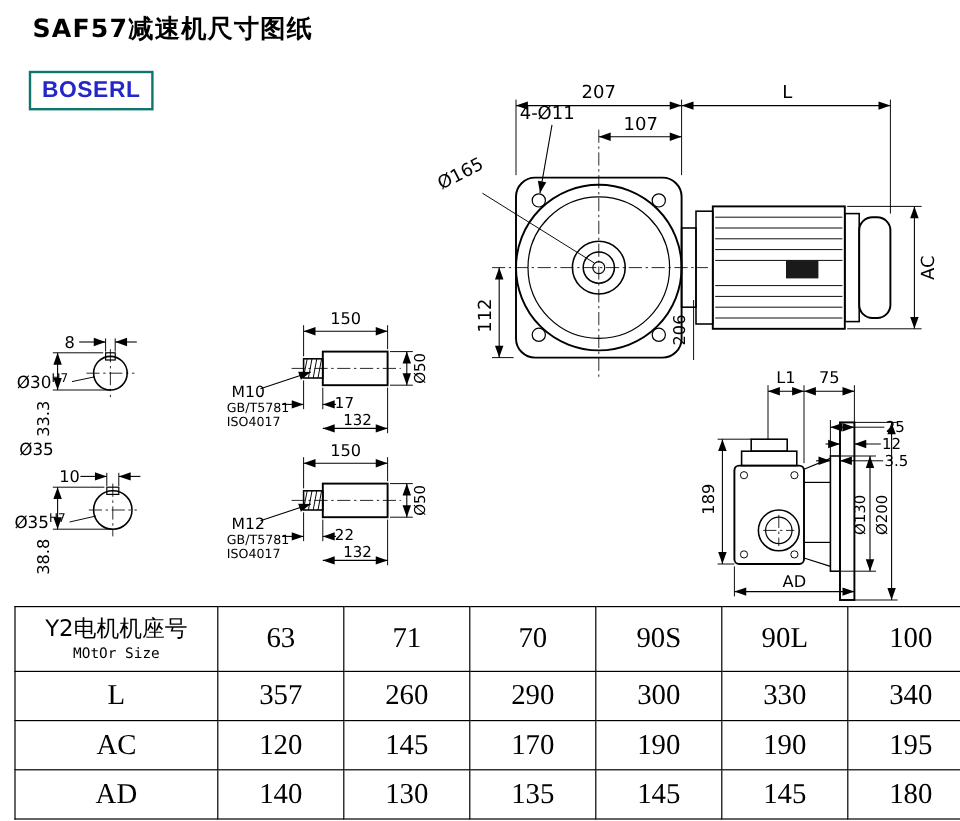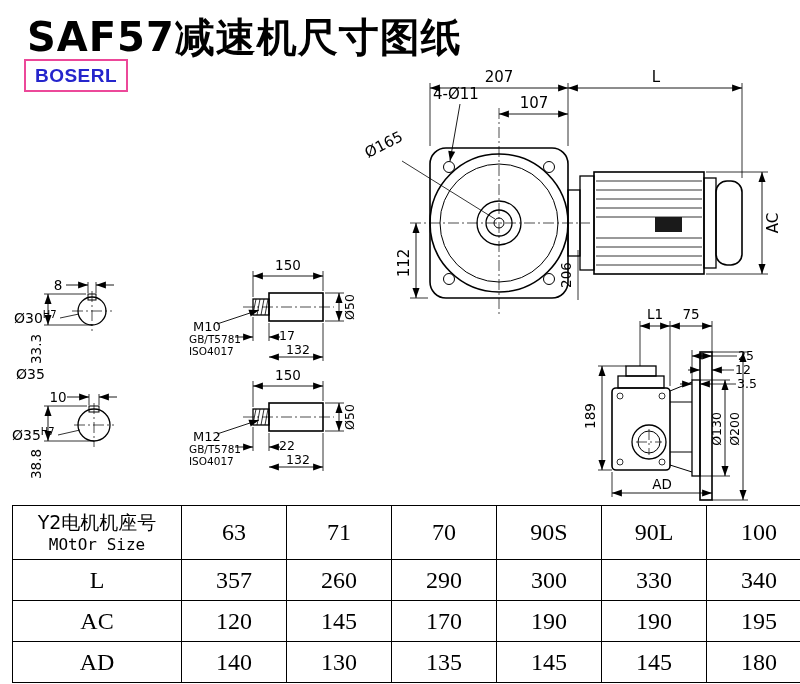--- a/index.html
+++ b/index.html
@@ -1,18 +1,18 @@
 <!DOCTYPE html>
 <html><head>
 <meta charset="utf-8">
 <style>
   html,body{margin:0;padding:0;}
   body{width:800px;height:684px;position:relative;background:#fff;font-family:"Liberation Sans",sans-serif;color:#000;overflow:hidden;}
-  .page-title{position:absolute;left:27px;top:10px;margin:0;font-size:40px;font-weight:bold;letter-spacing:1px;font-family:"DejaVu Sans",sans-serif;}
-  .logo{position:absolute;left:24px;top:59px;width:100px;height:29px;border:2px solid #ec4899;display:flex;align-items:center;justify-content:center;color:#2525cc;font-weight:bold;font-size:19px;letter-spacing:.5px;background:#fff;}
+  .page-title{position:absolute;left:27px;top:10px;margin:0;font-size:21px;font-weight:bold;letter-spacing:1px;font-family:"DejaVu Sans",sans-serif;}
+  .logo{position:absolute;left:24px;top:59px;width:100px;height:29px;border:2px solid #0f766e;display:flex;align-items:center;justify-content:center;color:#2525cc;font-weight:bold;font-size:19px;letter-spacing:.5px;background:#fff;}
   .draw{position:absolute;left:0;top:0;}
   
   .ln{stroke:#000;fill:none;}
   .w16{stroke-width:1.6}.w13{stroke-width:1.3}.w10{stroke-width:1}.w08{stroke-width:.8}
   .dim{stroke:#000;fill:none;stroke-width:.9;marker-start:url(#as);marker-end:url(#ae);}
   .de{stroke:#000;fill:none;stroke-width:.9;marker-end:url(#ae);}
   .ds{stroke:#000;fill:none;stroke-width:.9;marker-start:url(#as);}
   .cl{stroke:#000;fill:none;stroke-width:.7;stroke-dasharray:11 3 2 3;}
   text{fill:#000;font-family:"DejaVu Sans",sans-serif;}
   .dt{font-size:13.5px;text-anchor:middle;}
@@ -21,21 +21,21 @@
   .labs{font-size:10.5px;text-anchor:start;}
   .lab14{font-size:14px;text-anchor:start;}
   
   .table-wrap{position:absolute;left:0;top:505px;width:800px;padding-left:12px;}
   table{border-collapse:collapse;width:800px;table-layout:fixed;}
   td{border:1.5px solid #000;text-align:center;vertical-align:middle;padding:0;font-family:"Liberation Serif",serif;font-size:24px;}
   tr.hdr td{height:53px;}
   tr.val td{height:40px;}
   td.c0{width:168px;}
   .hcn{font-size:19px;font-family:"DejaVu Sans",sans-serif;line-height:1.25;}
-  .hen{font-size:16px;font-family:"DejaVu Sans Mono",monospace;line-height:1.2;}
+  .hen{font-size:12px;font-family:"DejaVu Sans Mono",monospace;line-height:1.2;}
 </style>
 </head>
 <body>
 
 <h1 class="page-title">SAF57减速机尺寸图纸</h1>
 <div class="logo">
   <span>BOSERL</span>
 </div>
 
 <svg class="draw" width="800" height="505" viewBox="0 0 800 505">

